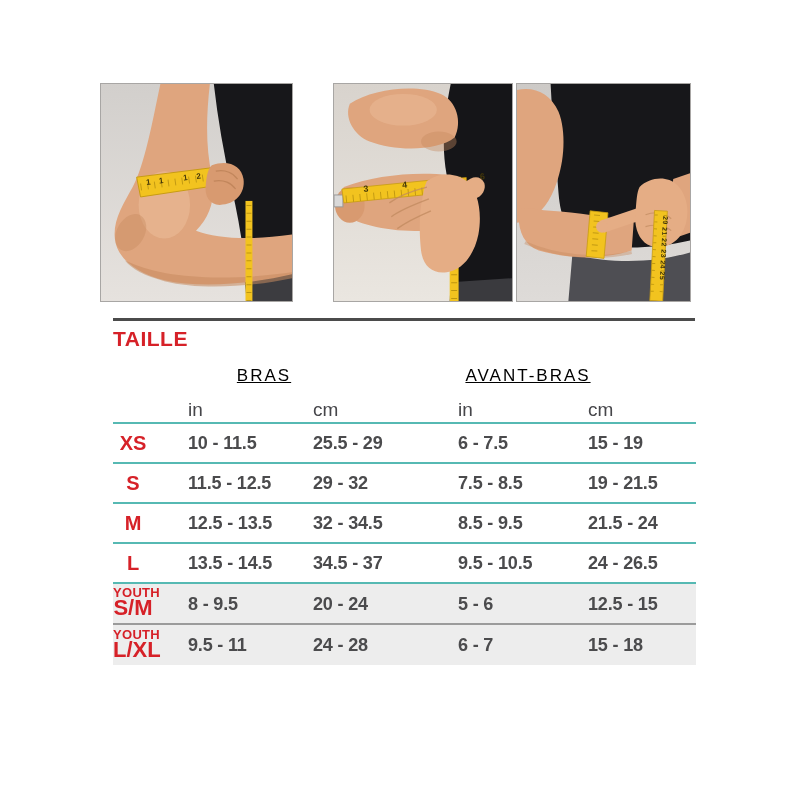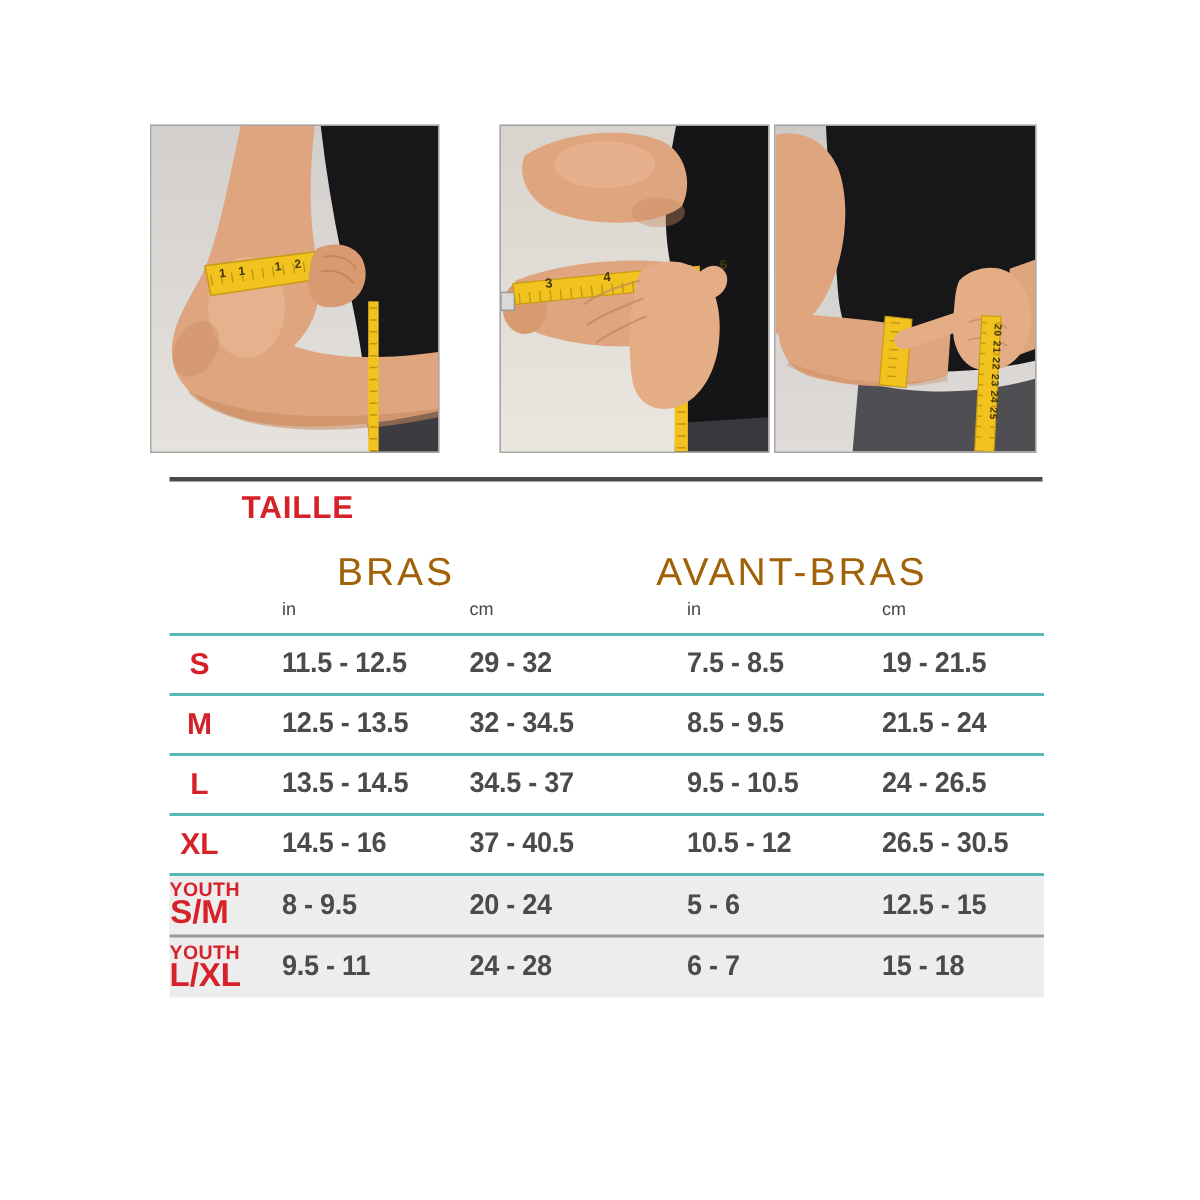--- a/index.html
+++ b/index.html
@@ -9,29 +9,29 @@
   }
   .photo{position:absolute;top:83px;border:1px solid #a8a6a4;box-sizing:border-box;background:#d6d3d0}
   #photo1{left:100px;width:193px;height:219px}
   #photo2{left:333px;width:180px;height:219px}
   #photo3{left:516px;width:175px;height:219px}
   .photo svg{display:block;width:100%;height:100%}
 
   .top-rule{position:absolute;left:113px;top:318px;width:582px;height:3px;background:#4b4b4b}
   .chart-title{
     position:absolute;left:113px;top:327px;
-    font-size:21px;font-weight:bold;color:#d62128;letter-spacing:.5px;margin-left:48px;
+    font-size:21px;font-weight:bold;color:#d62128;letter-spacing:.5px;
   }
   .group-h{
     position:absolute;top:366px;transform:translateX(-50%);
-    font-size:26px;letter-spacing:2px;color:#a16207;white-space:nowrap;
+    font-size:17px;letter-spacing:2px;color:#000000;white-space:nowrap;text-decoration:underline;
   }
   #gh-bras{left:264px}
   #gh-avant{left:528px}
-  .unit{position:absolute;top:399px;font-size:12px;color:#46464a}
+  .unit{position:absolute;top:399px;font-size:19px;color:#46464a}
   #unit-0{left:188px}#unit-1{left:313px}#unit-2{left:458px}#unit-3{left:588px}
 
   .rows{position:absolute;left:113px;top:422px;width:583px}
   .row{
     display:grid;grid-template-columns:40px 35px 125px 145px 130px 108px;
     align-items:center;height:40px;box-sizing:border-box;
     border-top:2px solid #56b9b3;
   }
   .row.youth{background:#ededed;height:41px}
   .row.youth-first{border-top:2px solid #56b9b3}
@@ -139,20 +139,30 @@
 <div class="group-h" id="gh-bras">BRAS</div>
 <div class="group-h" id="gh-avant">AVANT-BRAS</div>
 
 <div class="unit" id="unit-0">in</div>
 <div class="unit" id="unit-1">cm</div>
 <div class="unit" id="unit-2">in</div>
 <div class="unit" id="unit-3">cm</div>
 
 <div class="rows">
 
+  <div class="row">
+    <div class="cell-size">
+      <span class="size-label">XS</span>
+    </div>
+    <div></div>
+    <div class="cell-v">10 - 11.5</div>
+    <div class="cell-v">25.5 - 29</div>
+    <div class="cell-v">6 - 7.5</div>
+    <div class="cell-v">15 - 19</div>
+  </div>
 
   <div class="row">
     <div class="cell-size">
       <span class="size-label">S</span>
     </div>
     <div></div>
     <div class="cell-v">11.5 - 12.5</div>
     <div class="cell-v">29 - 32</div>
     <div class="cell-v">7.5 - 8.5</div>
     <div class="cell-v">19 - 21.5</div>
@@ -173,30 +183,20 @@
     <div class="cell-size">
       <span class="size-label">L</span>
     </div>
     <div></div>
     <div class="cell-v">13.5 - 14.5</div>
     <div class="cell-v">34.5 - 37</div>
     <div class="cell-v">9.5 - 10.5</div>
     <div class="cell-v">24 - 26.5</div>
   </div>
 
-  <div class="row">
-    <div class="cell-size">
-      <span class="size-label">XL</span>
-    </div>
-    <div></div>
-    <div class="cell-v">14.5 - 16</div>
-    <div class="cell-v">37 - 40.5</div>
-    <div class="cell-v">10.5 - 12</div>
-    <div class="cell-v">26.5 - 30.5</div>
-  </div>
 
   <div class="row youth youth-first">
     <div class="cell-size">
       <span class="youth-badge">YOUTH</span>
       <span class="size-label">S/M</span>
     </div>
     <div></div>
     <div class="cell-v">8 - 9.5</div>
     <div class="cell-v">20 - 24</div>
     <div class="cell-v">5 - 6</div>

